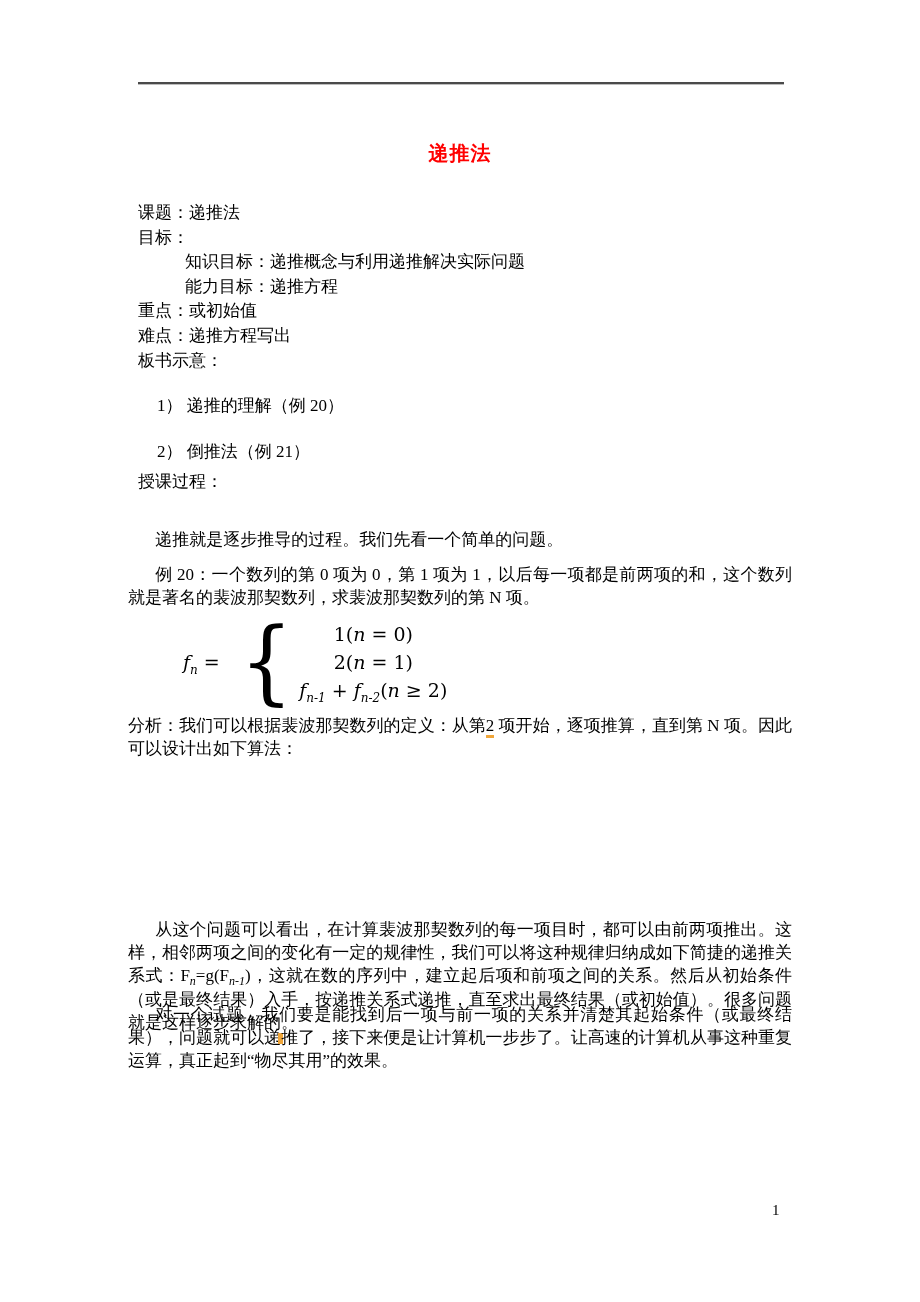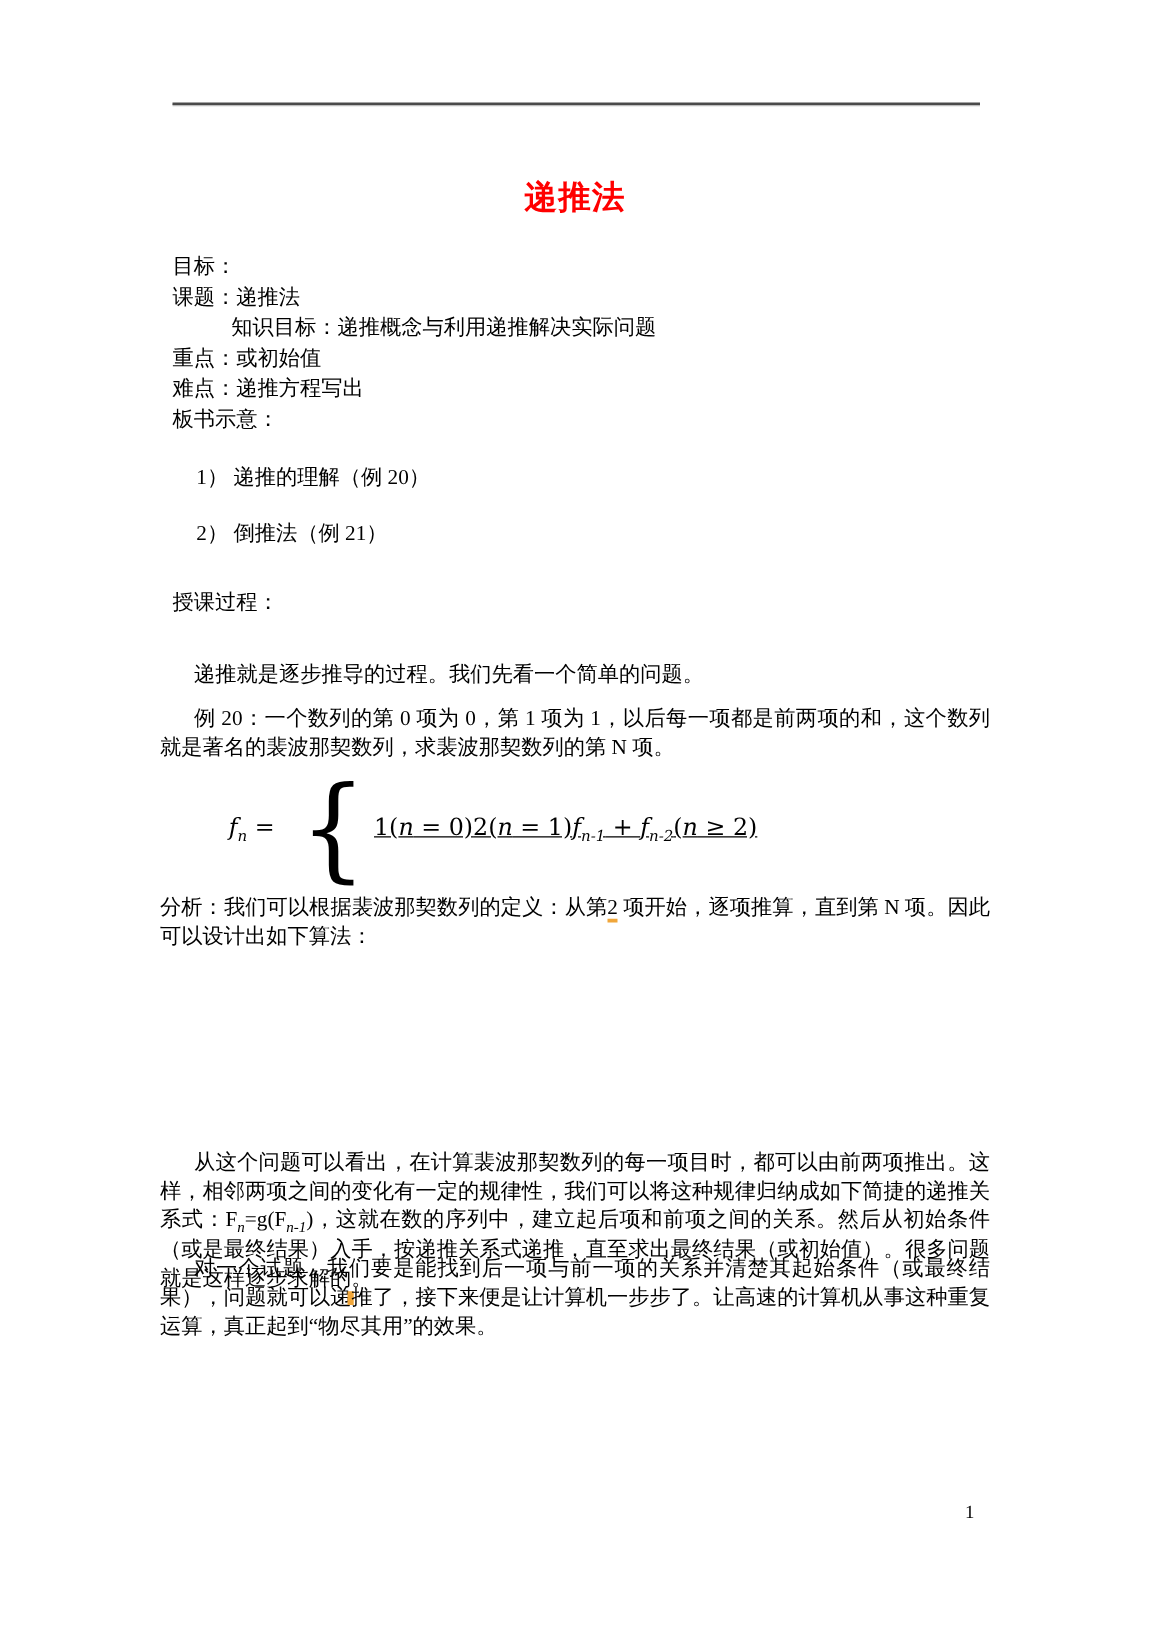--- a/index.html
+++ b/index.html
@@ -4,39 +4,39 @@
 <style>
   html,body{margin:0;padding:0;background:#ffffff;}
   .page{
     position:relative;width:920px;height:1302px;background:#ffffff;
     font-family:"Liberation Serif","DejaVu Serif",serif;color:#000;
     overflow:hidden;
   }
   .rule{position:absolute;left:138px;top:82px;width:646px;height:2px;
         background:#4a4a4a;box-shadow:0 1px 0 #bdbdbd;}
   .doc-title{position:absolute;top:140px;left:0;width:100%;text-align:center;
-        font-size:26px;font-weight:bold;color:#ff0000;letter-spacing:1px;}
+        font-size:20px;font-weight:bold;color:#ff0000;letter-spacing:1px;}
   .sec{position:absolute;left:128px;width:664px;font-size:17px;}
   .meta{top:201px;line-height:24.6px;padding-left:10px;}
   .indent-sub{padding-left:47px;}
   .indent-outline{padding-left:19px;margin-top:21px;}
   .shouke{top:470px;padding-left:10px;line-height:24.6px;}
   .para{line-height:23.2px;text-align:justify;}
   .ind{text-indent:1.6em;}
   .p-intro{top:528px;}
   .p-ex20{top:563px;}
   .p-analysis{top:714px;}
   .p-rec{top:872px;margin-top:46px;}
   .p-try{top:1003px;}
   .formula{position:absolute;left:183px;top:620px;display:flex;align-items:center;
         font-size:19px;font-family:"DejaVu Serif","Liberation Serif",serif;}
   .f-lhs{font-style:italic;margin-right:20px;}
   .f-brace{font-size:84px;line-height:1;transform:scaleY(1.08);margin-right:6px;
         font-weight:400;}
-  .f-cases{display:flex;flex-direction:row;align-items:center;text-decoration:underline;}
+  .f-cases{display:flex;flex-direction:column;align-items:center;}
   .f-row{line-height:28px;white-space:pre;}
   .it{font-style:italic;}
   sub{font-size:12px;line-height:0;font-style:italic;}
   .code{top:771px;line-height:31px;padding-left:57px;
         font-family:"Liberation Mono","DejaVu Sans Mono",monospace;
         font-style:italic;font-size:16px;white-space:pre;}
   .code-line3{padding-left:53px;}
   .mark-under{border-bottom:3px solid #f0a63a;}
   .mark-sliver{display:inline-block;width:5px;height:11px;background:#f0a63a;
         vertical-align:-1px;margin:0 -2px 0 -3px;}
@@ -45,23 +45,24 @@
 </head>
 <body>
 
 <div class="page">
 
   <div class="rule"></div>
 
   <div class="doc-title">递推法</div>
 
   <div class="sec meta">
+    <div>课题：递推法</div>
     <div>目标：</div>
-    <div>课题：递推法</div>
     <div class="indent-sub">知识目标：递推概念与利用递推解决实际问题</div>
+    <div class="indent-sub">能力目标：递推方程</div>
     <div>重点：或初始值</div>
     <div>难点：递推方程写出</div>
     <div>板书示意：</div>
     <div class="indent-outline">1） 递推的理解（例 20）</div>
     <div class="indent-outline">2） 倒推法（例 21）</div>
   </div>
 
   <div class="sec shouke">授课过程：</div>
 
   <div class="sec para ind p-intro">递推就是逐步推导的过程。我们先看一个简单的问题。</div>

